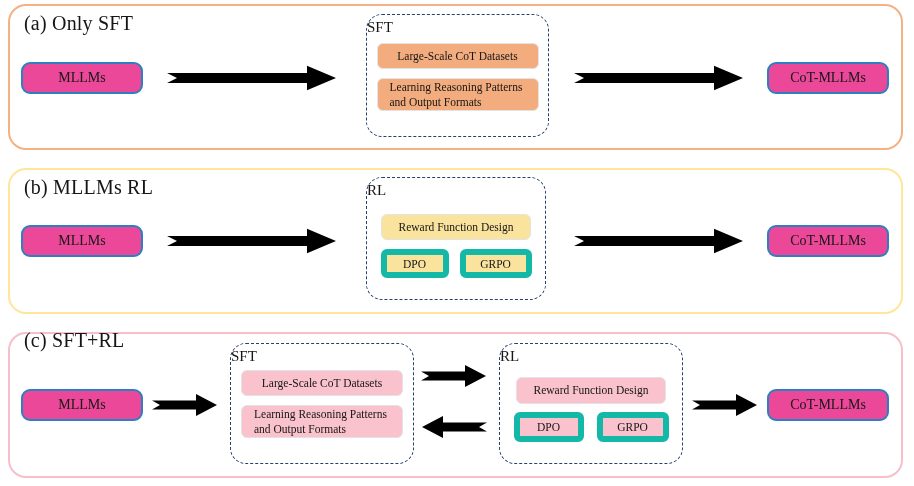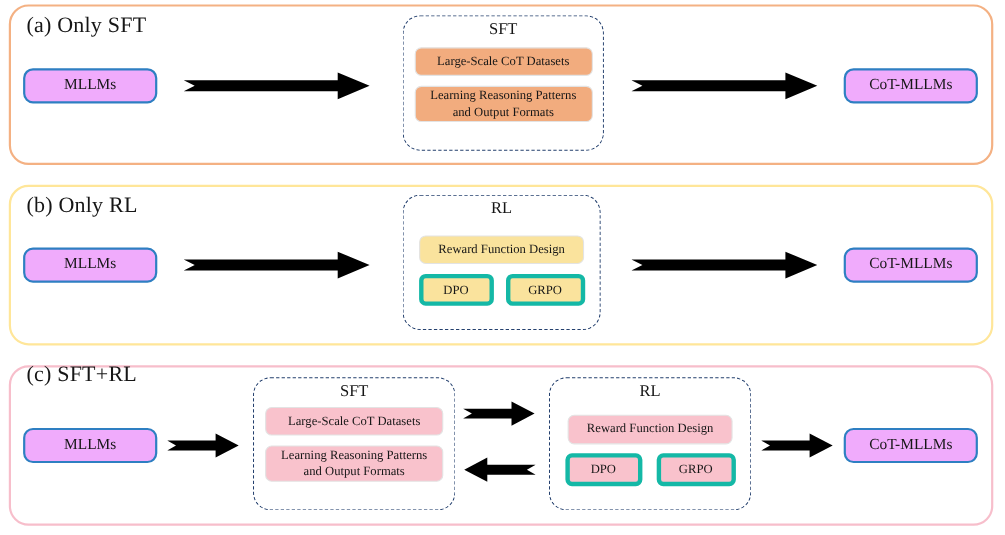--- a/index.html
+++ b/index.html
@@ -16,40 +16,40 @@
     box-sizing:border-box;
   }
   .panel-a{top:4px;border-color:#F4B183;}
   .panel-b{top:168px;border-color:#FFE699;}
   .panel-c{top:332px;border-color:#F7BECB;}
   .plabel{
     position:absolute;font-size:20px;letter-spacing:.2px;white-space:nowrap;
   }
   .modelbox{
     position:absolute;width:122px;height:32px;box-sizing:border-box;
-    background:#f0abfc;border:2px solid #2E7FC2;border-radius:9px;
+    background:#ec4899;border:2px solid #2E7FC2;border-radius:9px;
     display:flex;align-items:center;justify-content:center;
     font-size:14px;
   }
   .stage{
     position:absolute;box-sizing:border-box;
     border:1.6px dashed #24406E;border-radius:16px;
-    text-align:center;
+    text-align:left;
   }
   .stage-title{font-size:15px;margin-top:4px;}
   .item{
     width:162px;box-sizing:border-box;margin:0 auto;
     border-radius:6px;border:1px solid #e3e3e3;
     display:flex;align-items:center;justify-content:center;
     font-size:11.5px;line-height:1.3;
   }
   .two-line{padding:12px 12px;}
   .item-row{display:flex;justify-content:center;}
   .half{
-    box-sizing:border-box;border-radius:6px;border:4px solid #14b8a6;
+    box-sizing:border-box;border-radius:6px;border:6px solid #14b8a6;
     display:flex;align-items:center;justify-content:center;
     font-size:11.5px;
   }
   .fill-orange{background:#F2AC7E;}
   .fill-yellow{background:#FAE39D;}
   .fill-pink{background:#F9C2CC;}
   .arrow{position:absolute;display:block;}
   .flip{transform:scaleX(-1);}
 </style>
 </head>
@@ -77,21 +77,21 @@
   <div class="item fill-orange two-line" style="height:33px;margin-top:9px">Learning Reasoning Patterns and Output Formats</div>
 </div>
 
 <svg class="arrow" style="left:574px;top:65px" width="170" height="26" viewBox="0 0 170 26">
     <use href="#arr-long"></use>
   </svg>
 
 <div class="modelbox" style="left:767px;top:62px">CoT-MLLMs</div>
 
 <div class="panel panel-b"></div>
-<div class="plabel" style="left:24px;top:176px">(b) Only RL</div>
+<div class="plabel" style="left:24px;top:176px">(b) MLLMs RL</div>
 
 <div class="modelbox" style="left:21px;top:225px">MLLMs</div>
 
 <svg class="arrow" style="left:167px;top:228px" width="170" height="26" viewBox="0 0 170 26">
     <use href="#arr-long"></use>
   </svg>
 
 <div class="stage" style="left:366px;top:177px;width:180px;height:123px">
   <div class="stage-title">RL</div>
   <div class="item fill-yellow" style="width:150px;height:26px;margin-top:15px">Reward Function Design</div>

